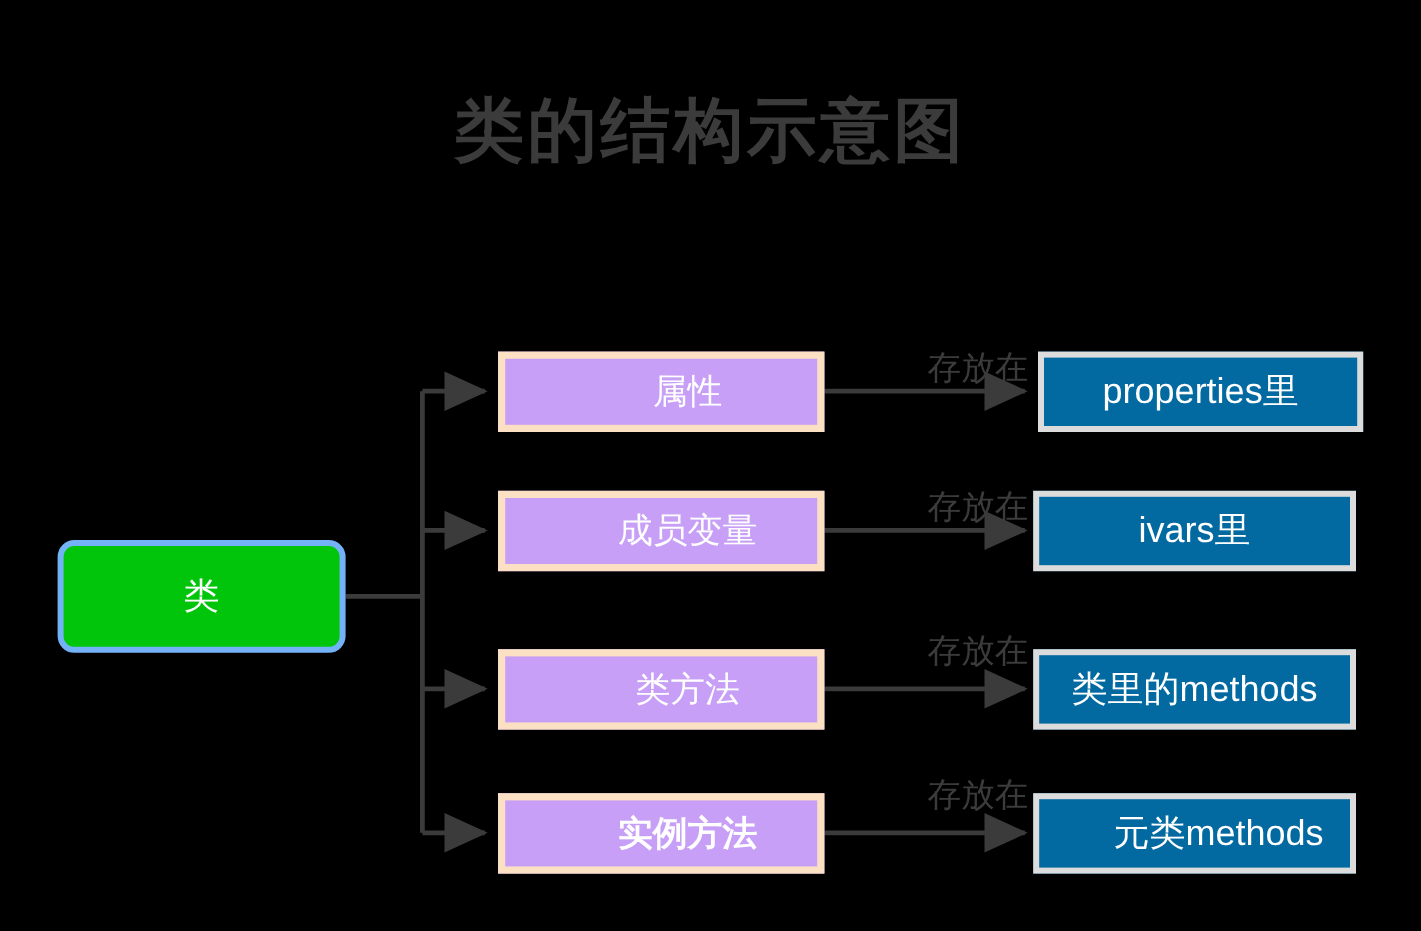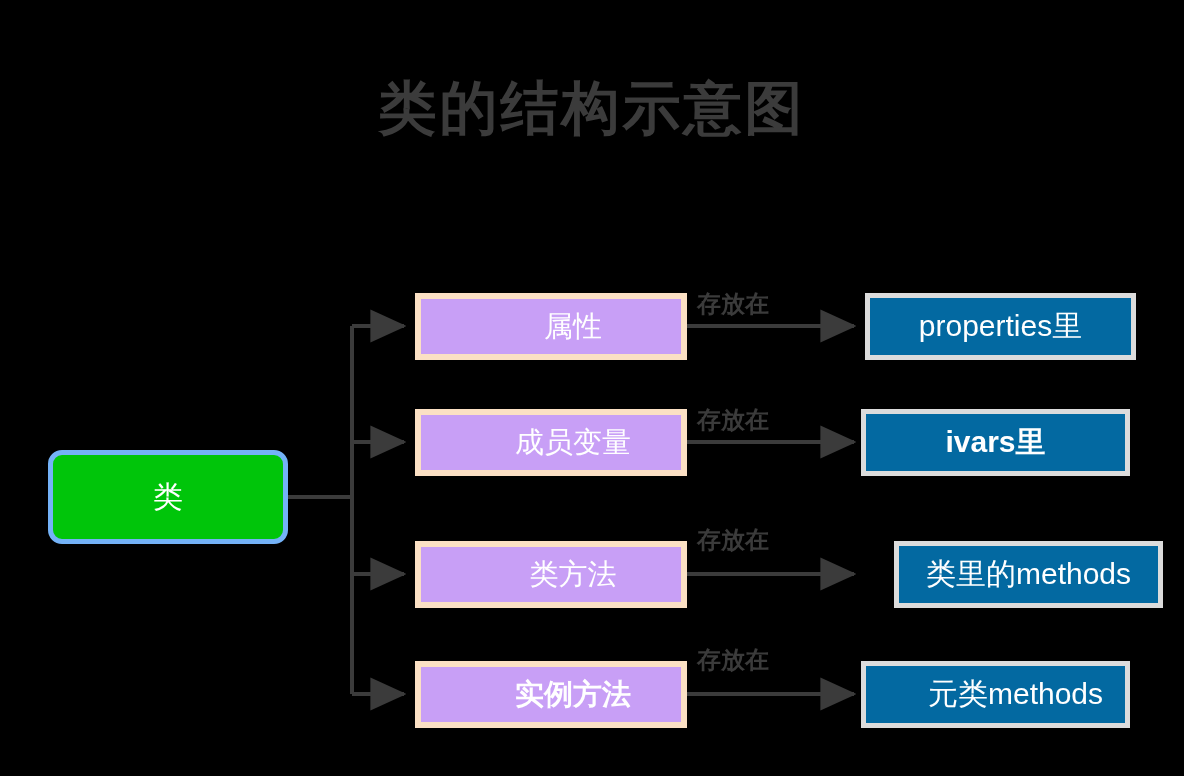--- a/index.html
+++ b/index.html
@@ -80,24 +80,23 @@
     height: 67px;
     font-size: 30px;
     font-family: "Liberation Sans", "DejaVu Sans", sans-serif;
   }
 
   
   .edge-label {
     position: absolute;
     color: #3b3b3b;
     font-family: "Liberation Serif", "DejaVu Serif", serif;
-    font-size: 24px;
+    font-size: 28px;
     white-space: nowrap;
-    text-align: left;
-    font-weight: bold;
+    text-align: right;
   }
 
   svg.wires {
     position: absolute;
     left: 0; top: 0;
     width: 1184px;
     height: 776px;
     pointer-events: none;
   }
 </style>
@@ -143,24 +142,24 @@
   <div class="node node-mid" style="top:409px;">
     <span>成员变量</span>
   </div>
   <div class="node node-mid" style="top:661px;font-weight:bold;">
     <span>实例方法</span>
   </div>
 
   <div class="node node-right" style="left:865px; top:293px; width:271px;">
     <span>properties里</span>
   </div>
-  <div class="node node-right" style="left:861px; top:409px; width:269px;font-weight:bold;">
+  <div class="node node-right" style="left:861px; top:409px; width:269px;">
     <span>ivars里</span>
   </div>
-  <div class="node node-right" style="left:894px; top:541px; width:269px;">
+  <div class="node node-right" style="left:861px; top:541px; width:269px;">
     <span>类里的methods</span>
   </div>
   <div class="node node-right" style="left:861px; top:661px; width:269px;padding-left:40px;">
     <span>元类methods</span>
   </div>
 
   <div class="edge-label" style="left:697px; top:288px; width:160px;">存放在</div>
   <div class="edge-label" style="left:697px; top:404px; width:160px;">存放在</div>
   <div class="edge-label" style="left:697px; top:524px; width:160px;">存放在</div>
   <div class="edge-label" style="left:697px; top:644px; width:160px;">存放在</div>

